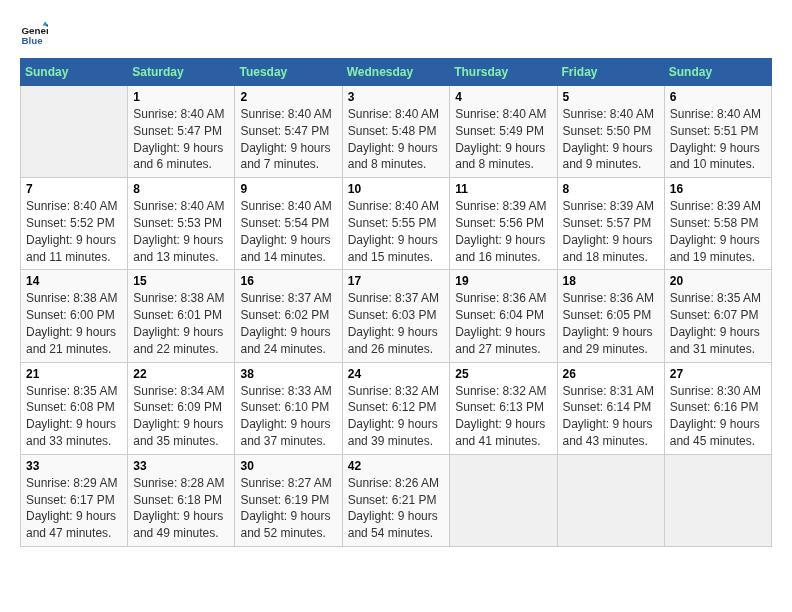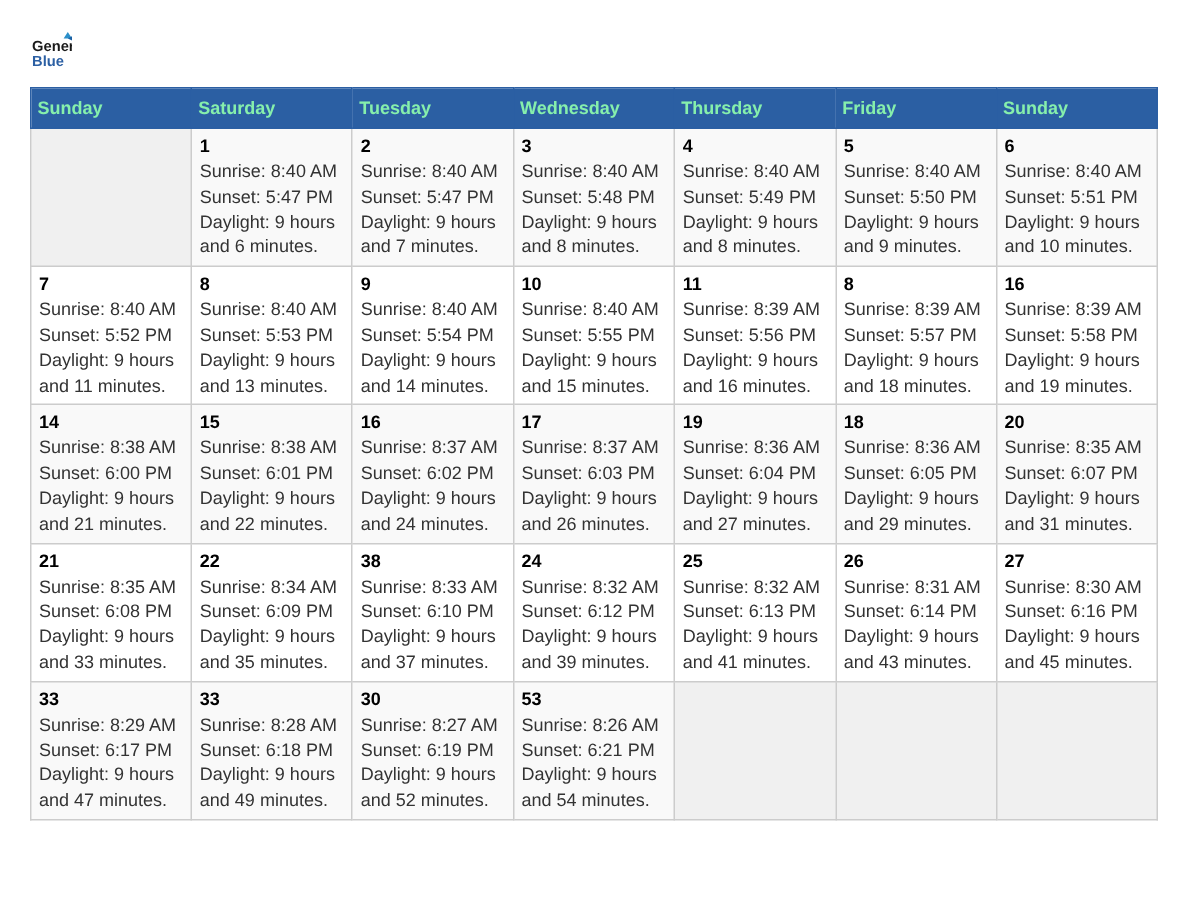--- a/index.html
+++ b/index.html
@@ -238,21 +238,21 @@
         </td>
         <td>
           <span class="day-num">33</span>
           <div class="cell-text">Sunrise: 8:28 AM<br>Sunset: 6:18 PM<br>Daylight: 9 hours<br>and 49 minutes.</div>
         </td>
         <td>
           <span class="day-num">30</span>
           <div class="cell-text">Sunrise: 8:27 AM<br>Sunset: 6:19 PM<br>Daylight: 9 hours<br>and 52 minutes.</div>
         </td>
         <td>
-          <span class="day-num">53</span>
+          <span class="day-num">42</span>
           <div class="cell-text">Sunrise: 8:26 AM<br>Sunset: 6:21 PM<br>Daylight: 9 hours<br>and 54 minutes.</div>
         </td>
         <td class="empty-cell"></td>
         <td class="empty-cell"></td>
         <td class="empty-cell"></td>
       </tr>
     </tbody>
 </table>
 
 </body></html>

